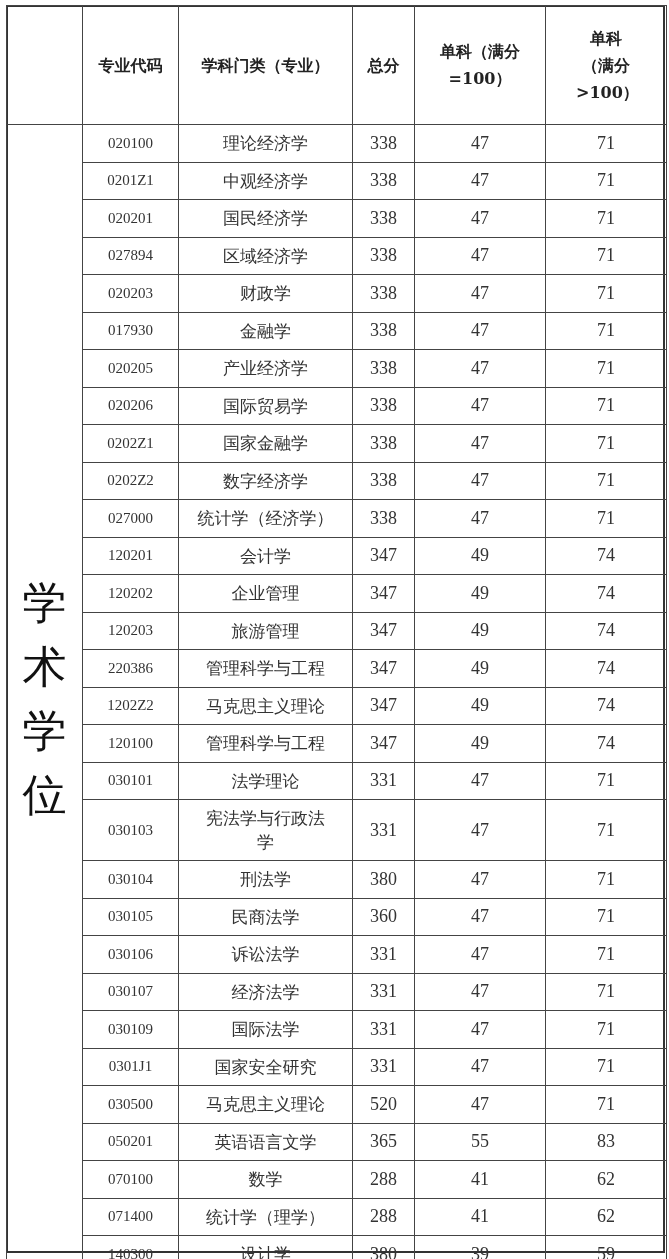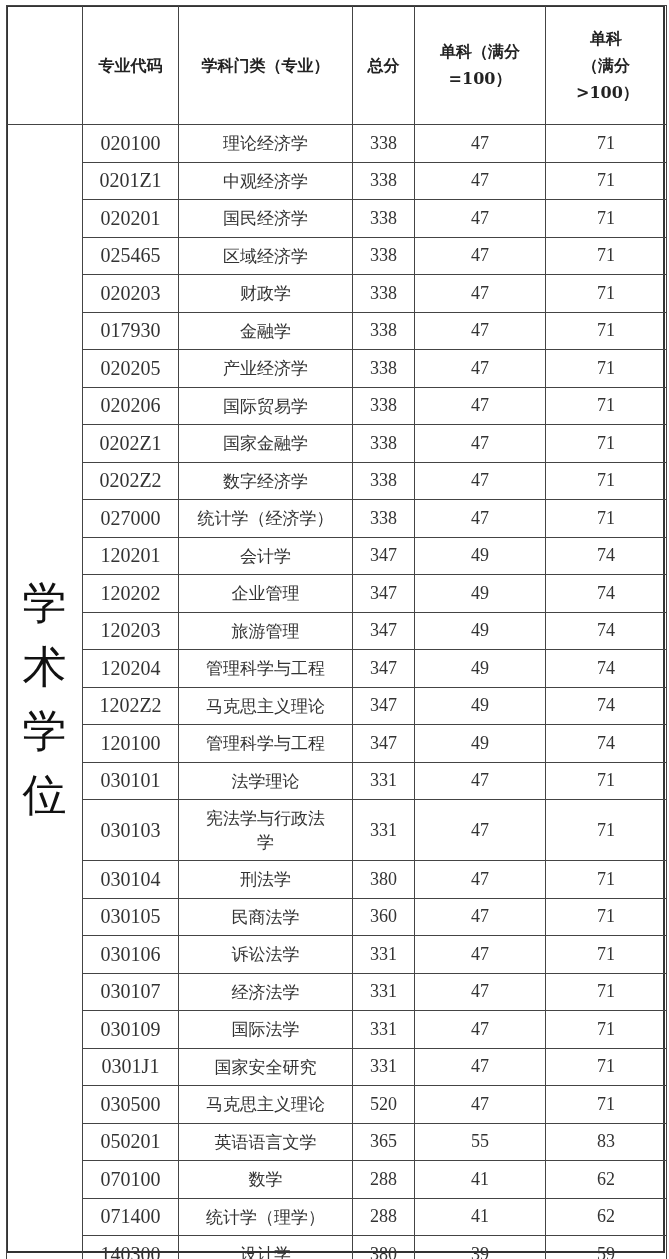--- a/index.html
+++ b/index.html
@@ -6,21 +6,21 @@
   body { width: 669px; height: 1259px; position: relative; overflow: hidden;
          font-family: "DejaVu Serif", "Liberation Serif", serif; color: #222; }
   .outer { position: absolute; left: 6px; top: 5px; width: 659px; height: 1248px;
            border: 2px solid #333; box-sizing: border-box; }
   table { position: absolute; left: 6px; top: 5px; border-collapse: collapse;
           table-layout: fixed; width: 660px; }
   td, th { border: 1.5px solid #444; text-align: center; vertical-align: middle;
            padding: 0; font-weight: normal; }
   th { font-weight: bold; font-size: 16px; line-height: 27px; color: #222; }
   td { font-size: 17px; height: 36.5px; color: #333; }
-  td.code { font-family: "Liberation Serif", "DejaVu Serif", serif; font-size: 20px; margin-top: 36px; }
+  td.code { font-family: "Liberation Serif", "DejaVu Serif", serif; font-size: 15px; margin-top: 36px; }
   td.num { font-family: "Liberation Serif", "DejaVu Serif", serif; font-size: 18px; }
   td.name { font-size: 17px; line-height: 24px; }
   td.tall { height: 60px; }
   td.group { font-size: 44px; line-height: 64px; font-weight: normal; color: #111;
              writing-mode: horizontal-tb; margin-left: 16px; }
   .group-text { display: inline-block; width: 44px; word-break: break-all; }
   .hdr-row th { height: 86px; }
 </style>
 </head>
 <body>
@@ -63,21 +63,21 @@
     <td class="num">71</td>
   </tr>
       <tr>
     <td class="code">020201</td>
     <td class="name">国民经济学</td>
     <td class="num">338</td>
     <td class="num">47</td>
     <td class="num">71</td>
   </tr>
       <tr>
-    <td class="code">025465</td>
+    <td class="code">027894</td>
     <td class="name">区域经济学</td>
     <td class="num">338</td>
     <td class="num">47</td>
     <td class="num">71</td>
   </tr>
       <tr>
     <td class="code">020203</td>
     <td class="name">财政学</td>
     <td class="num">338</td>
     <td class="num">47</td>
@@ -140,21 +140,21 @@
     <td class="num">74</td>
   </tr>
       <tr>
     <td class="code">120203</td>
     <td class="name">旅游管理</td>
     <td class="num">347</td>
     <td class="num">49</td>
     <td class="num">74</td>
   </tr>
       <tr>
-    <td class="code">120204</td>
+    <td class="code">220386</td>
     <td class="name">管理科学与工程</td>
     <td class="num">347</td>
     <td class="num">49</td>
     <td class="num">74</td>
   </tr>
       <tr>
     <td class="code">1202Z2</td>
     <td class="name">马克思主义理论</td>
     <td class="num">347</td>
     <td class="num">49</td>

